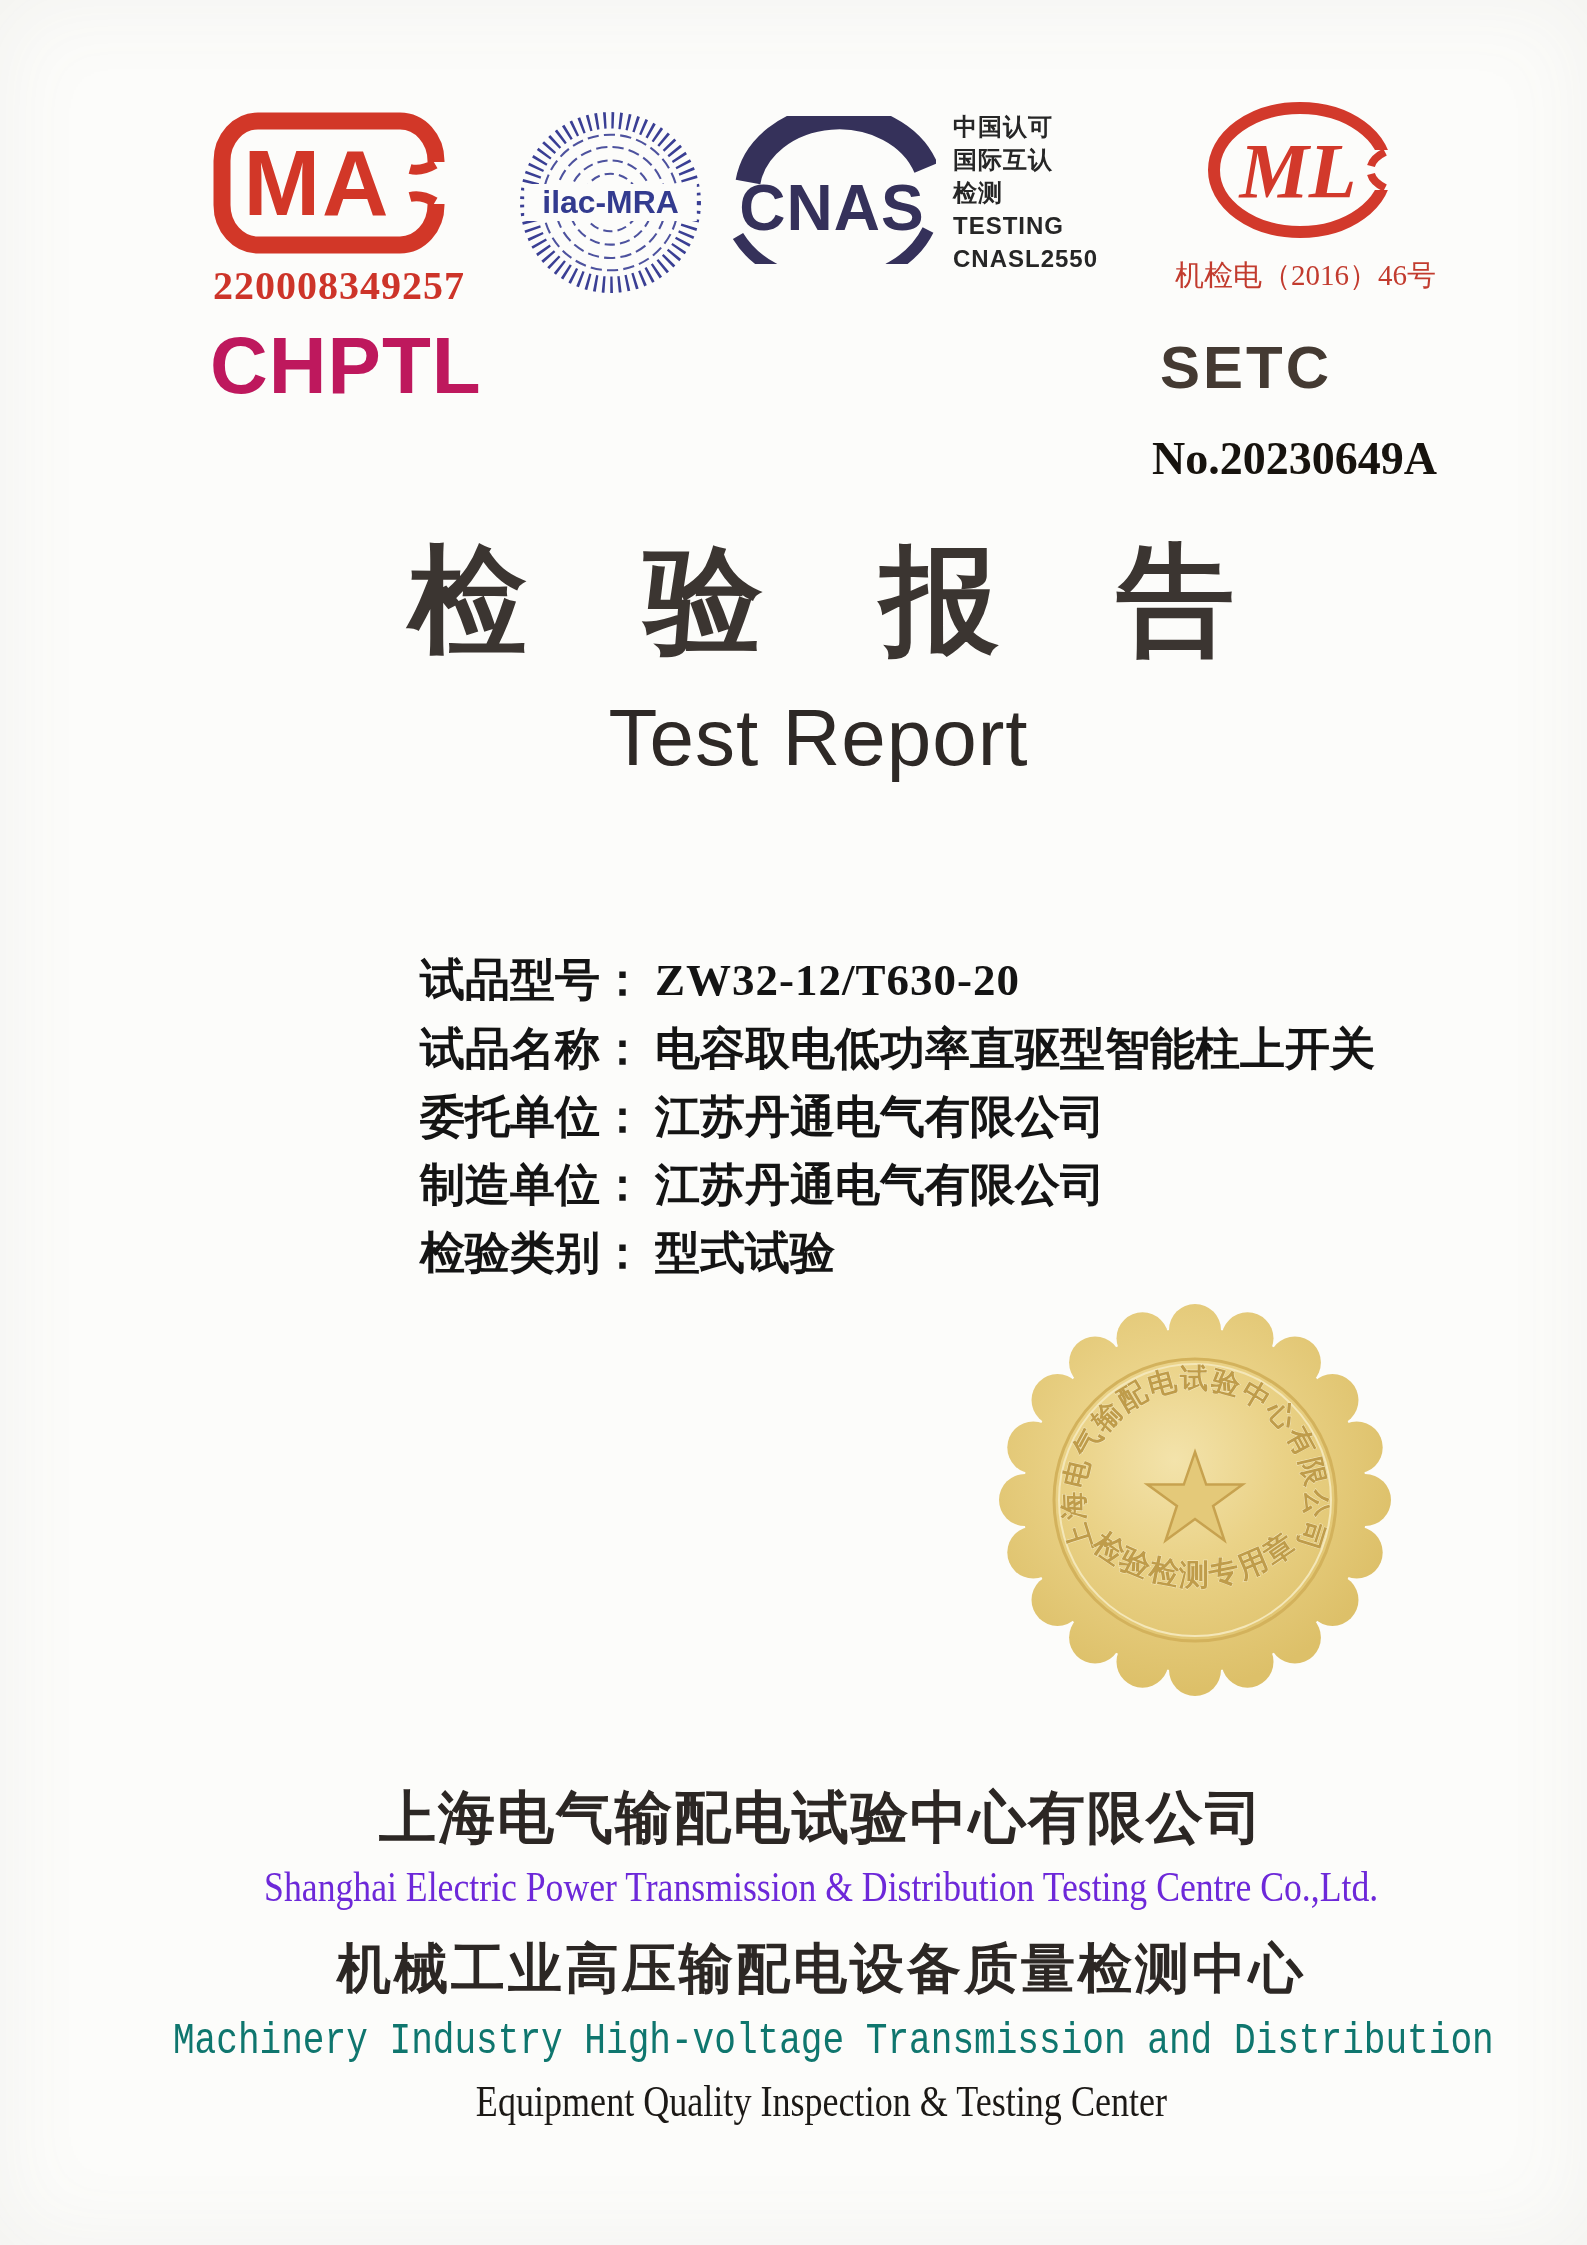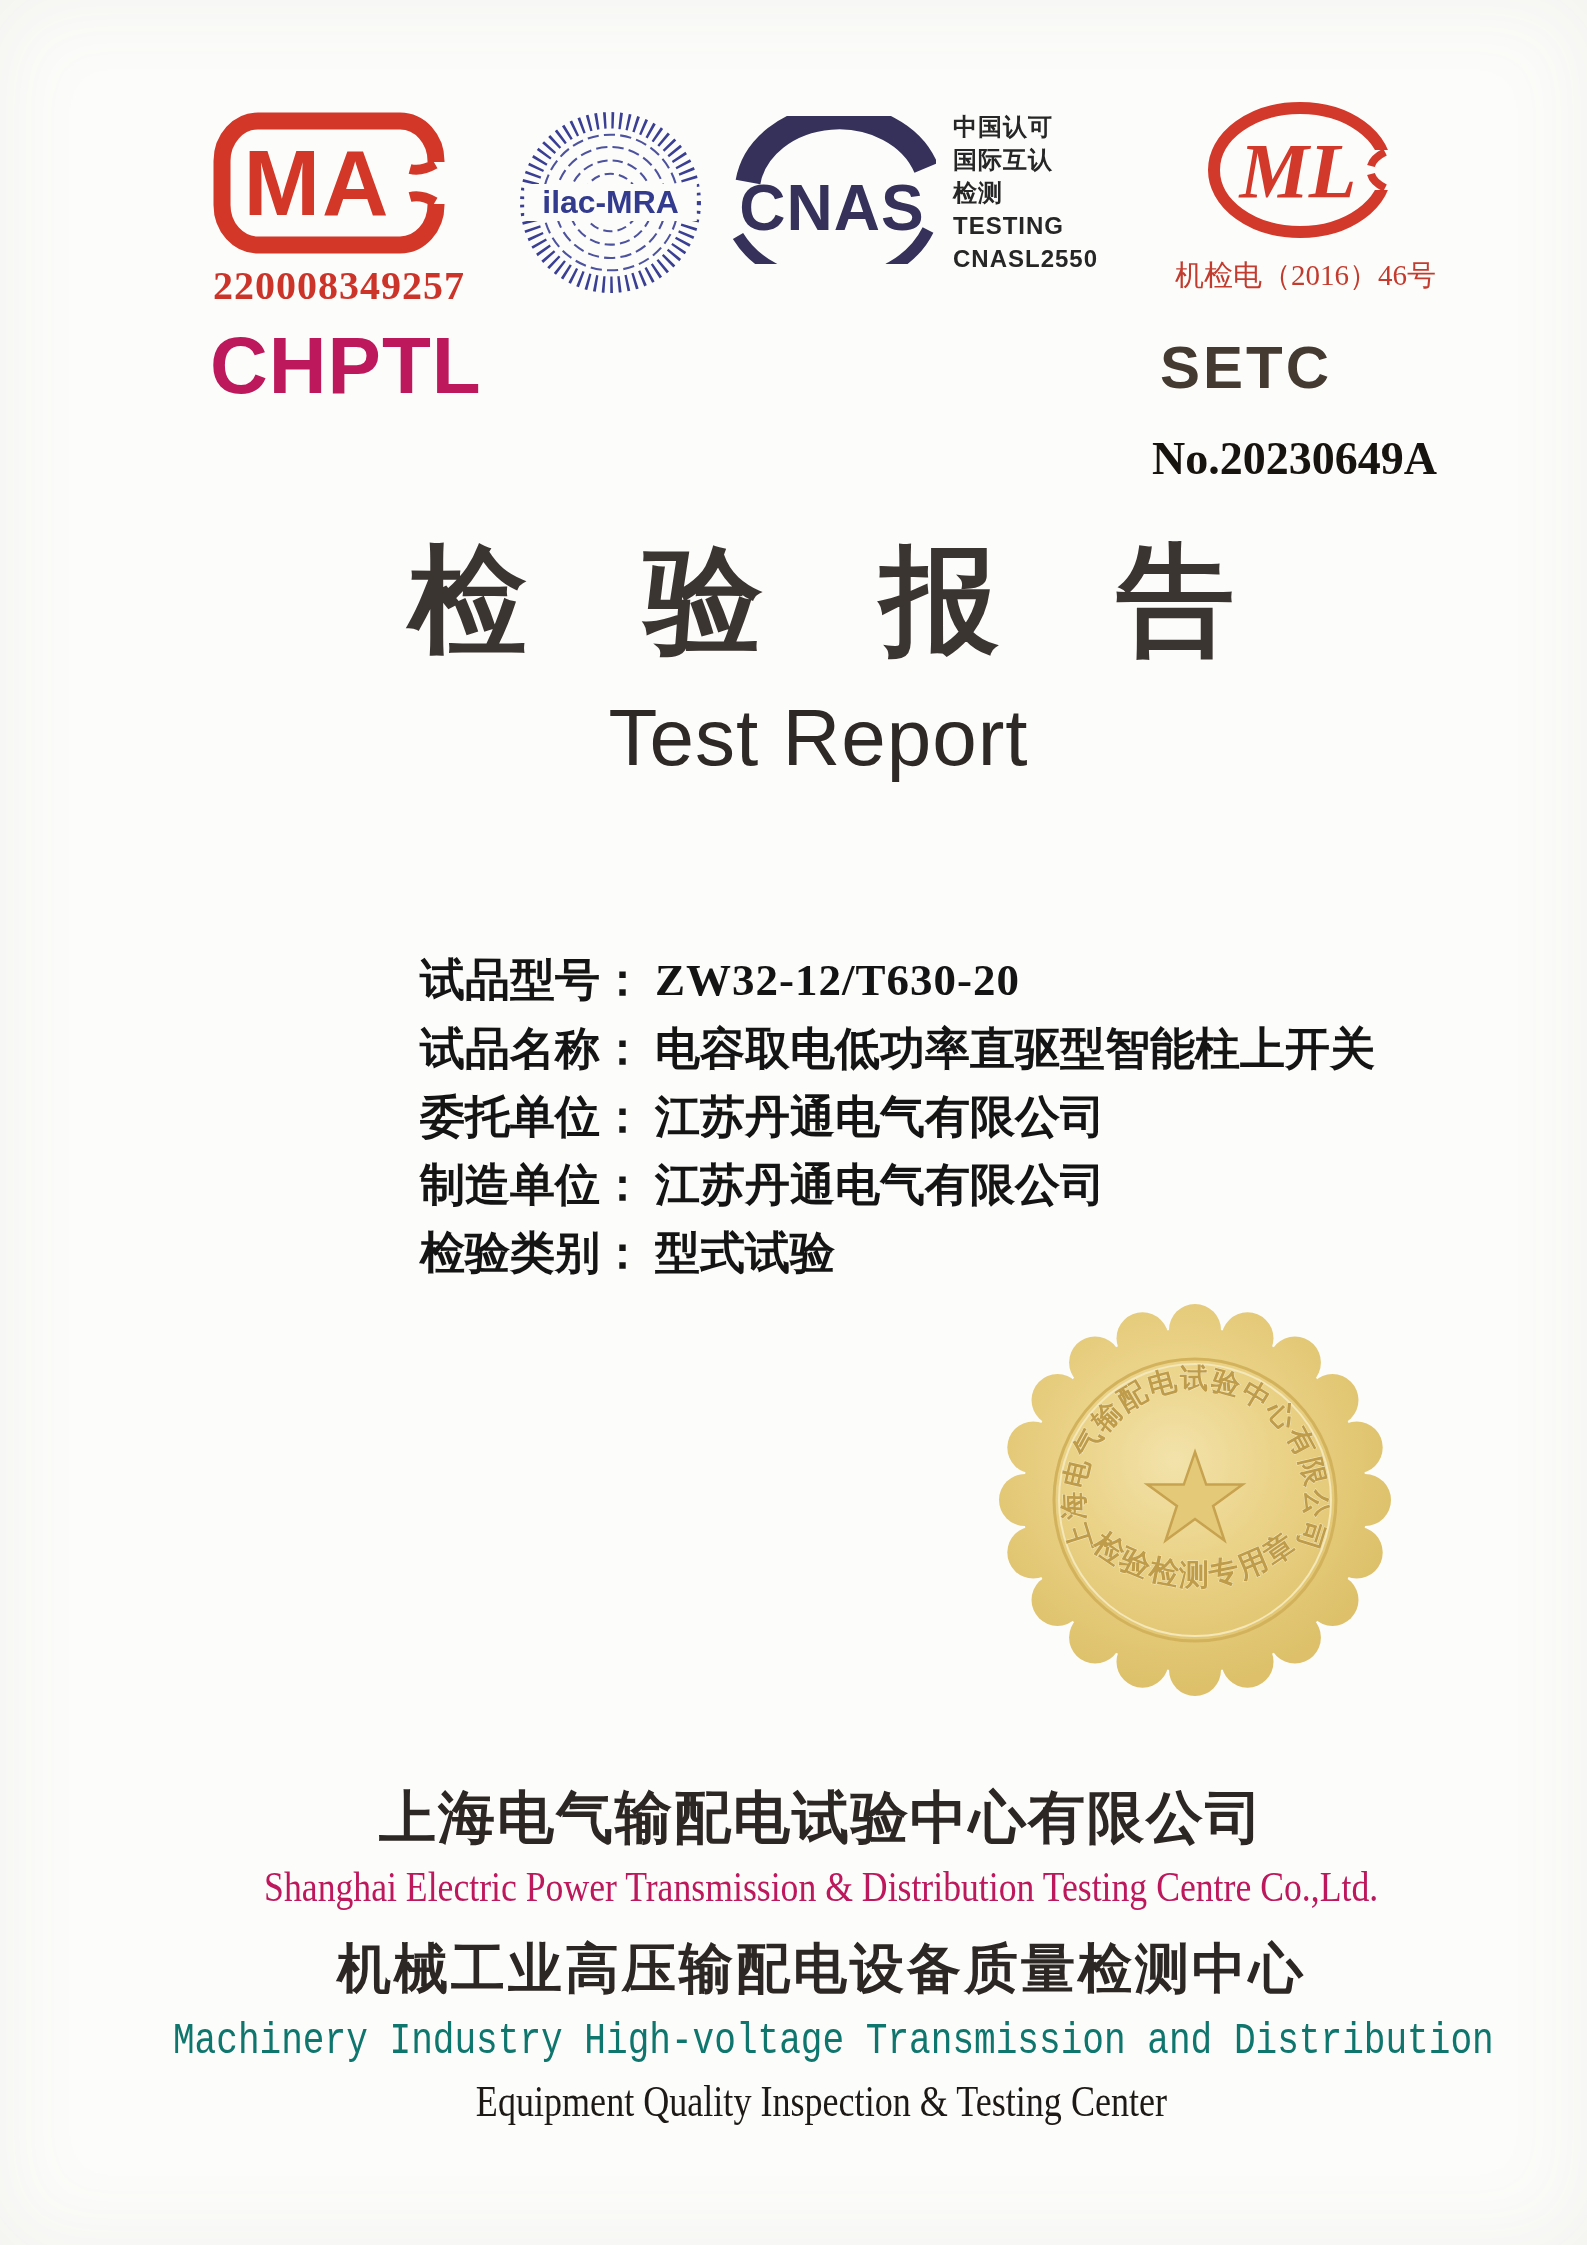--- a/index.html
+++ b/index.html
@@ -36,21 +36,21 @@
   .detail-value.serif{font-family:"Liberation Serif",serif;letter-spacing:1px;}
 
   
   .seal-svg{left:995px;top:1300px;}
 
   
   .f-line{left:0;width:1587px;text-align:center;white-space:nowrap;}
   .f-line > span{display:inline-block;}
   .org1-cn{top:1780px;font-size:57px;font-weight:bold;color:#2c2724;}
   .org1-cn > span{transform:translateX(28px);letter-spacing:2px;}
-  .org1-en{top:1862px;font-family:"Liberation Serif",serif;font-size:43px;color:#be185d;}
+  .org1-en{top:1862px;font-family:"Liberation Serif",serif;font-size:43px;color:#6d28d9;}
   .org1-en > span{transform:translateX(28px) scaleX(.83);}
   .org2-cn{top:1933px;font-size:54px;font-weight:bold;color:#2c2724;}
   .org2-cn > span{transform:translateX(28px);letter-spacing:3px;}
   .org2-en1{top:2016px;font-family:Liberation Mono, monospace;font-size:44px;color:#0f766e;}
   .org2-en1 > span{transform:translateX(28px) scaleX(.82);}
   .org2-en2{top:2076px;font-family:"Liberation Serif",serif;font-size:44px;color:#1c1916;}
   .org2-en2 > span{transform:translateX(28px) scaleX(.82);}
 </style>
 </head>
 <body>

